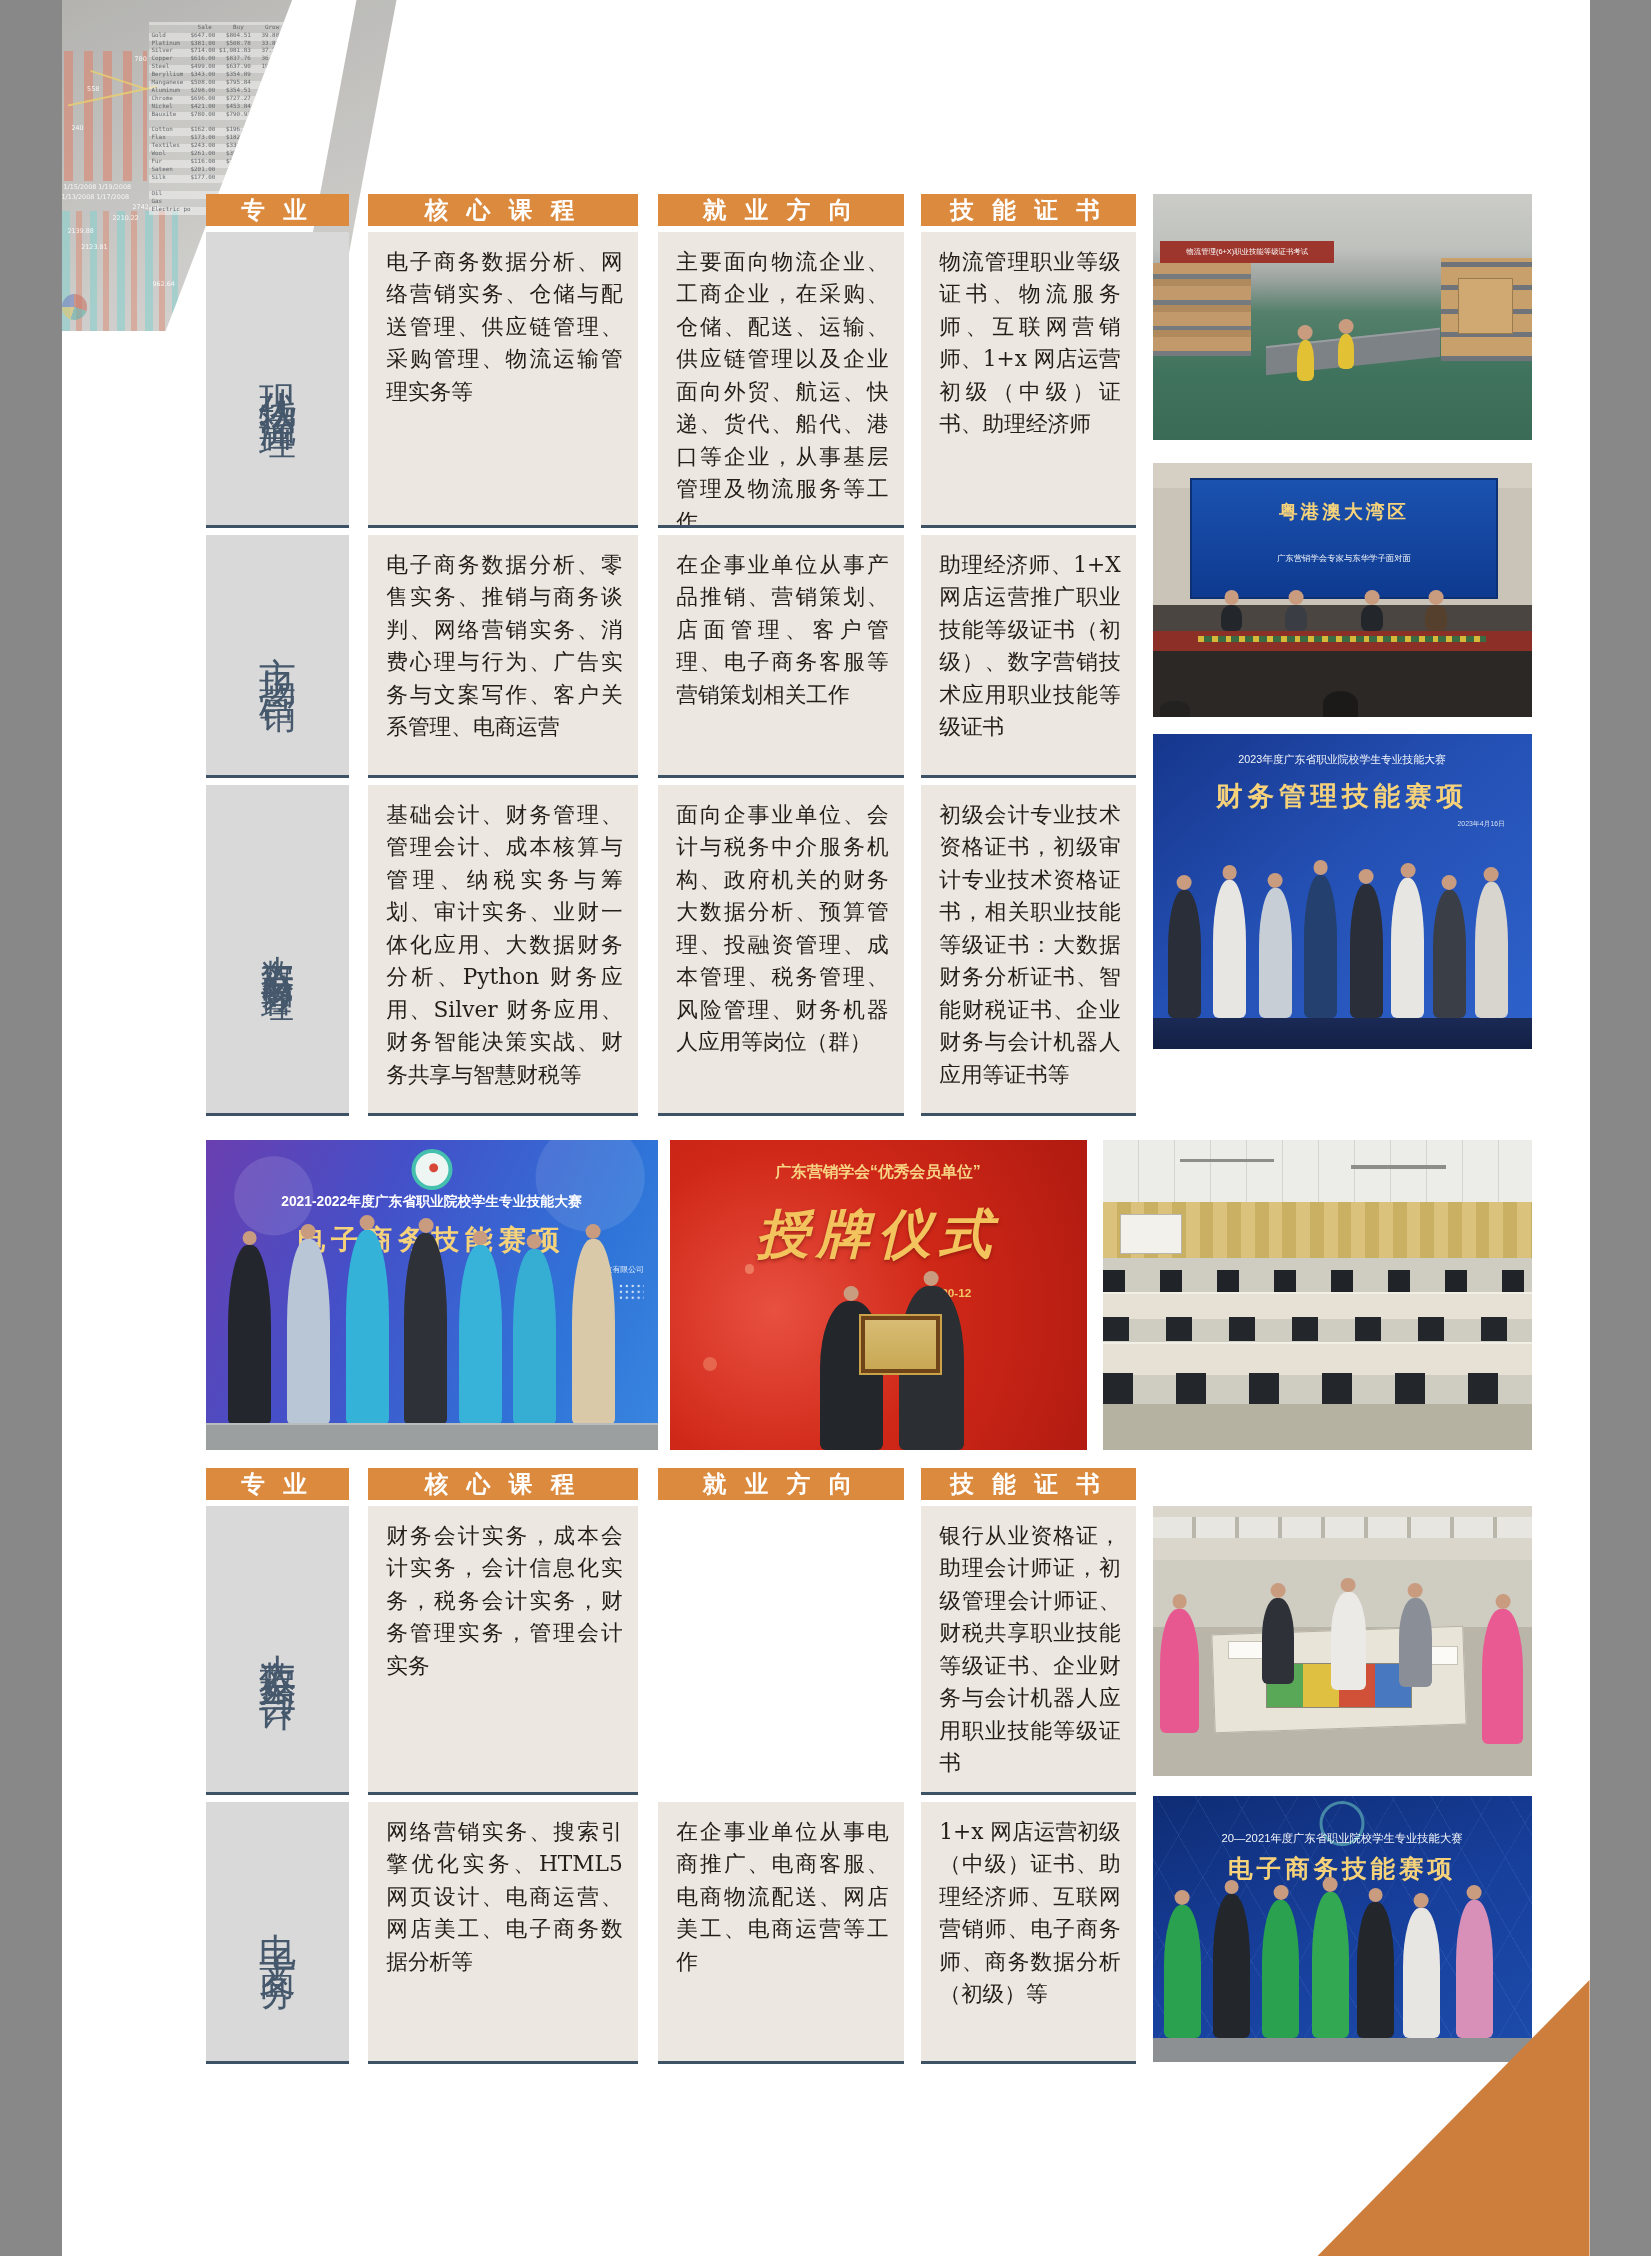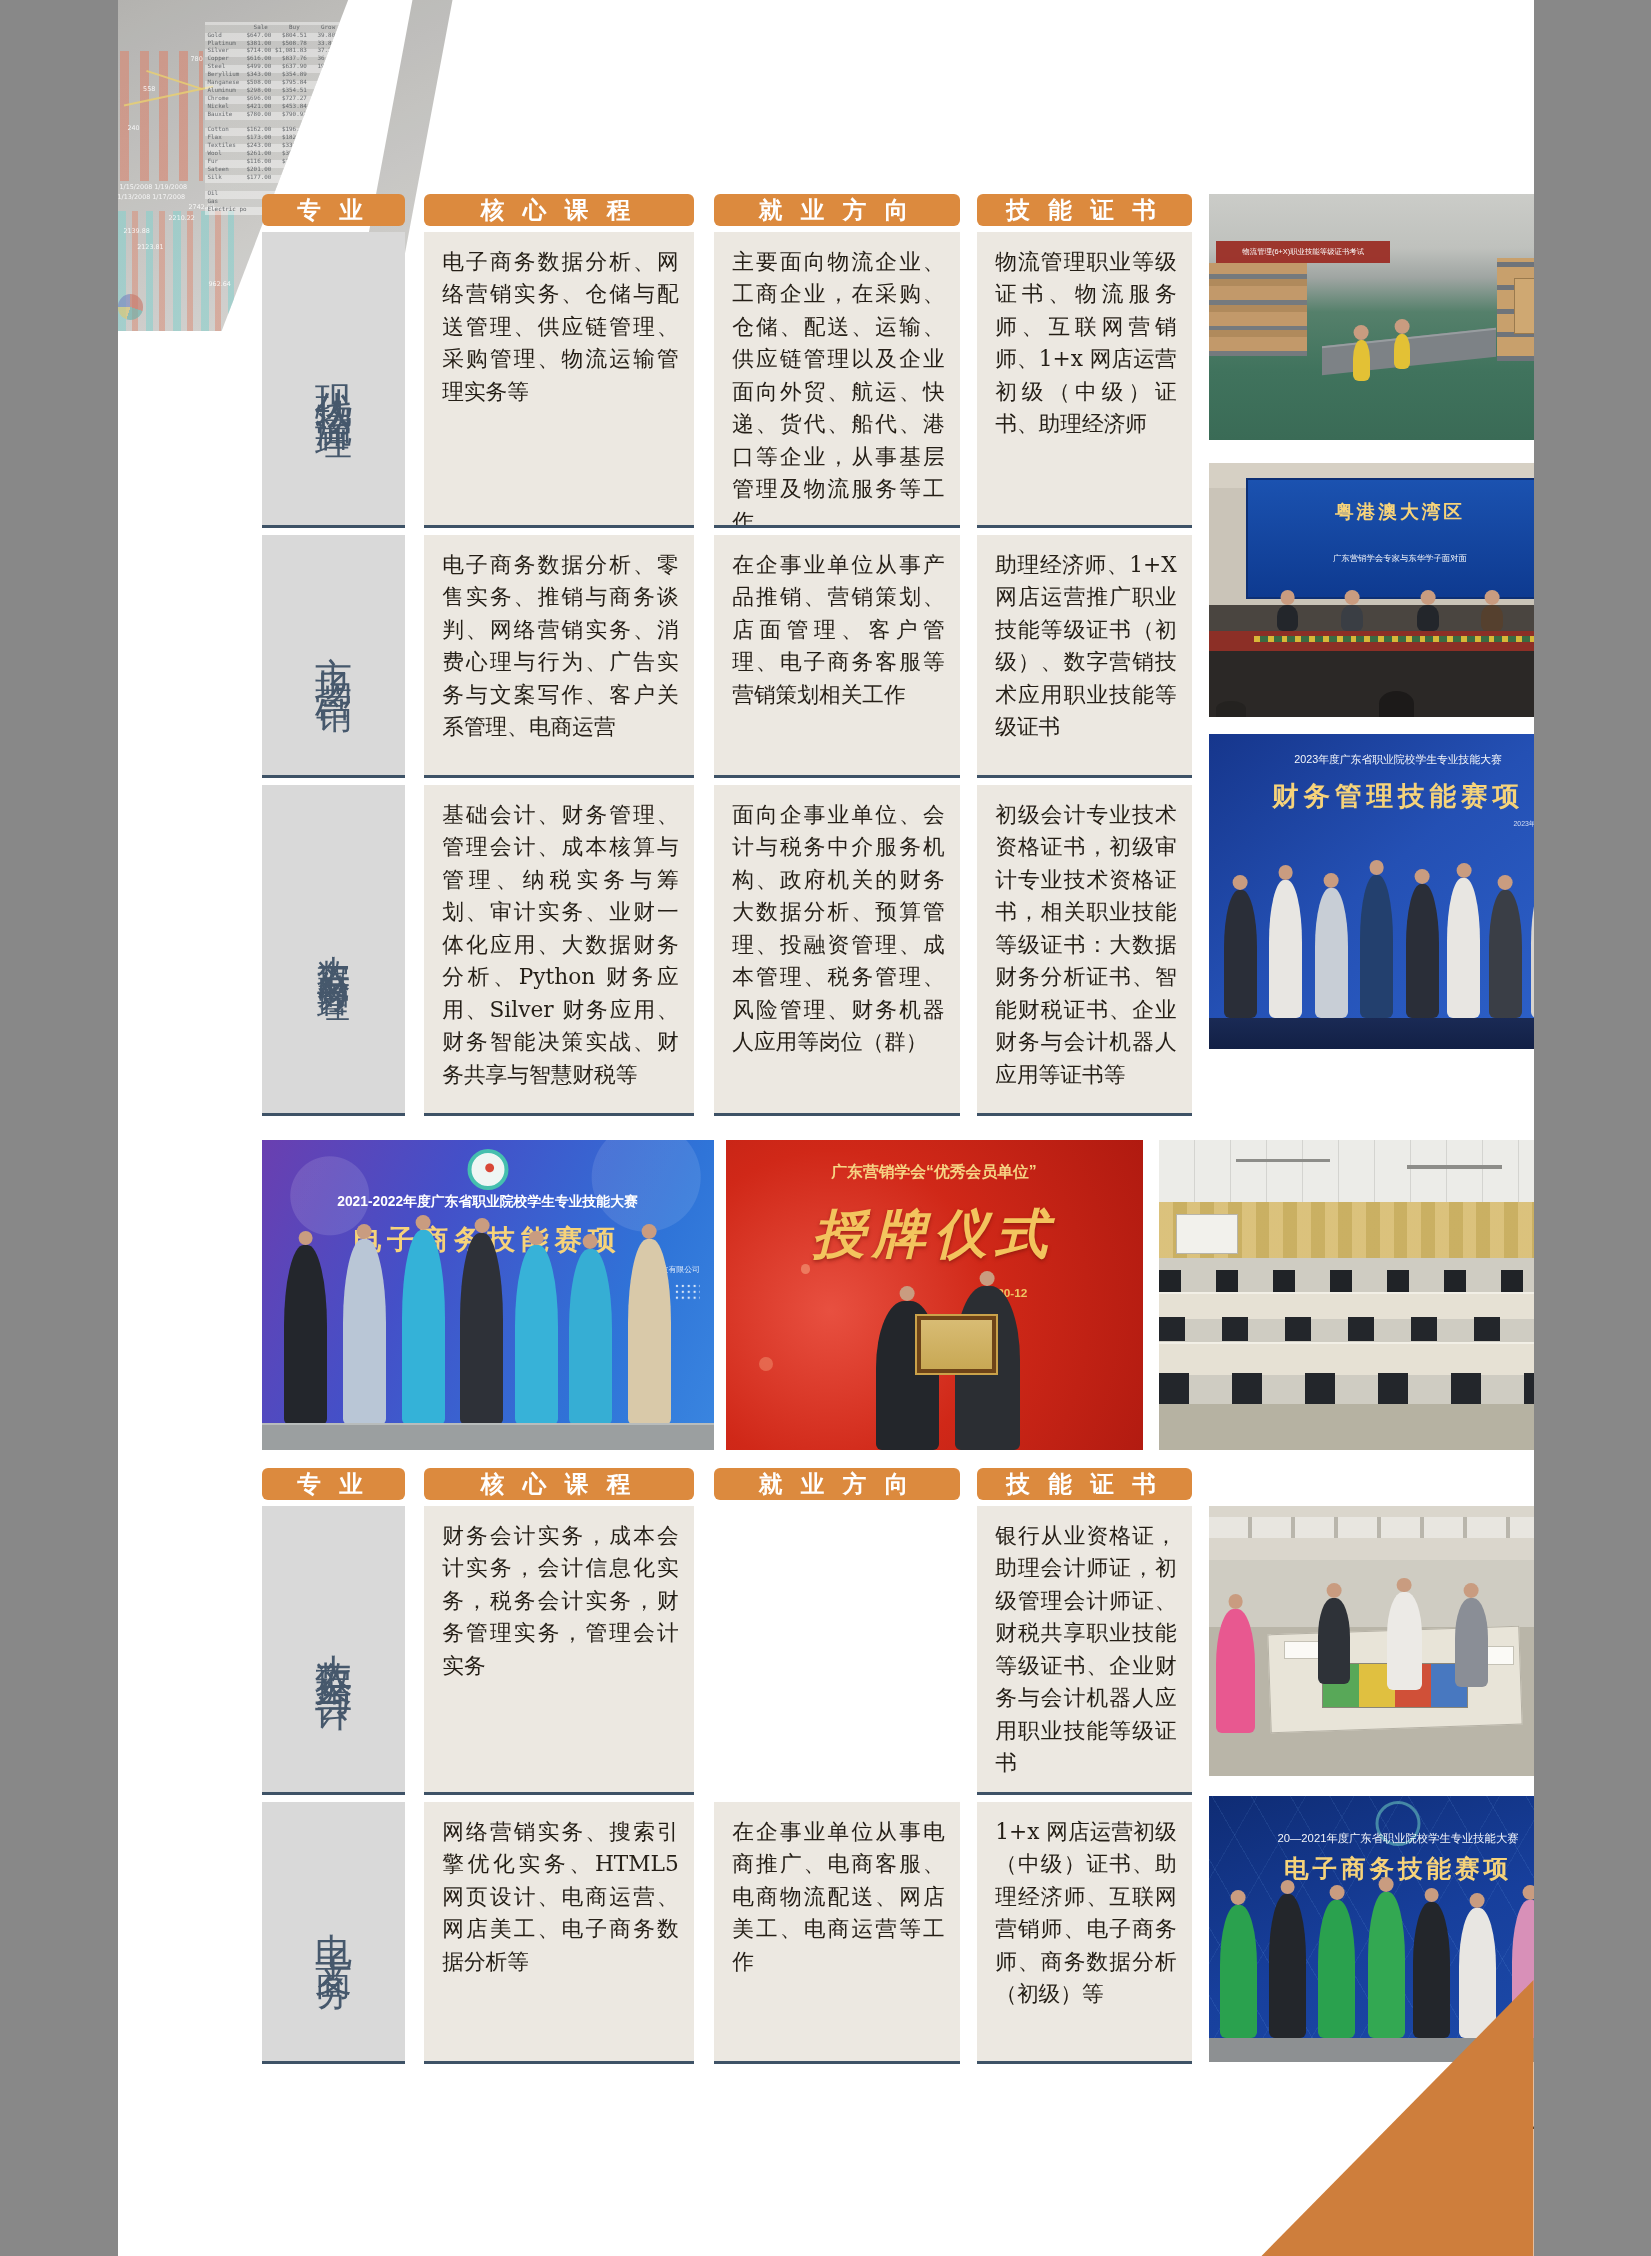--- a/index.html
+++ b/index.html
@@ -1,16 +1,16 @@
 <!DOCTYPE html>
 <html><head>
 <meta charset="utf-8">
 <style>
   html,body{margin:0;padding:0;background:#888;}
-  .sheet{position:relative;width:1416px;height:2257px;background:#ffffff;overflow:hidden;
+  .sheet{position:relative;width:1528px;height:2257px;background:#ffffff;overflow:hidden;
          font-family:"Liberation Sans",sans-serif;margin:0 auto;}
   
   .collage{position:absolute;left:0;top:0;width:248px;height:331px;opacity:.88;}
   .collage-main{position:absolute;inset:0;background:linear-gradient(155deg,#a9a8a5,#c6c5c2 70%,#d2d1ce);
                 clip-path:polygon(0 0,93% 0,42% 100%,0 100%);}
   .collage-band{position:absolute;left:246px;top:0;width:89px;height:261px;
                 background:linear-gradient(155deg,#b2b1ae,#c9c8c5);
                 clip-path:polygon(55% 0,100% 0,45% 100%,0 100%);}
   .bars-a{position:absolute;left:2px;top:51px;width:83px;height:130px;
           background:repeating-linear-gradient(90deg,rgba(211,118,94,.62) 0 8.9px,rgba(211,118,94,0) 8.9px 19.7px);}
@@ -19,21 +19,21 @@
   .yline{position:absolute;height:2px;background:rgba(228,200,96,.85);}
   .pie{position:absolute;left:0;top:294px;width:25.6px;height:25.6px;border-radius:50%;opacity:.65;
        background:conic-gradient(#c06858 0 30%,#58a8a0 30% 55%,#d8c060 55% 75%,#6878b8 75%);}
   .mini-table{position:absolute;left:87px;top:21.7px;width:156px;margin:0;
       font-family:"DejaVu Sans Mono",monospace;font-size:5.9px;line-height:7.9px;
       color:rgba(45,50,55,.78);white-space:pre;padding:2px 3px;
       background:repeating-linear-gradient(0deg,rgba(255,255,255,.45) 0 7.9px,rgba(203,203,200,.45) 7.9px 15.8px);}
   .tl{position:absolute;font-size:6.4px;color:rgba(255,255,255,.85);font-family:"DejaVu Sans",sans-serif;}
   
   .hdr{position:absolute;height:31.5px;background:#DC8A3E;color:#fff;font-weight:bold;font-size:23.6px;
-       letter-spacing:5.9px;display:flex;align-items:center;justify-content:center;border-radius:6px;}
+       letter-spacing:5.9px;display:flex;align-items:center;justify-content:center;}
   .cell{position:absolute;background:#ECE8E1;border-bottom:3px solid #3E5266;box-sizing:border-box;
         padding:13.8px 14.8px 0 18.7px;font-family:"DejaVu Serif",serif;font-size:21.7px;line-height:32.5px;
         color:#241E16;text-align:justify;overflow:hidden;}
   .vlabel{position:absolute;background:#D9D9D9;border-bottom:3px solid #3E5266;box-sizing:border-box;
           display:flex;align-items:center;justify-content:center;overflow:hidden;}
   .vlabel span{writing-mode:vertical-lr;text-orientation:upright;color:#46586C;font-weight:500;}
   
   .photo{position:absolute;overflow:hidden;}
   .abs{position:absolute;}
   .person{position:absolute;border-radius:45% 45% 5.9px 5.9px;}

